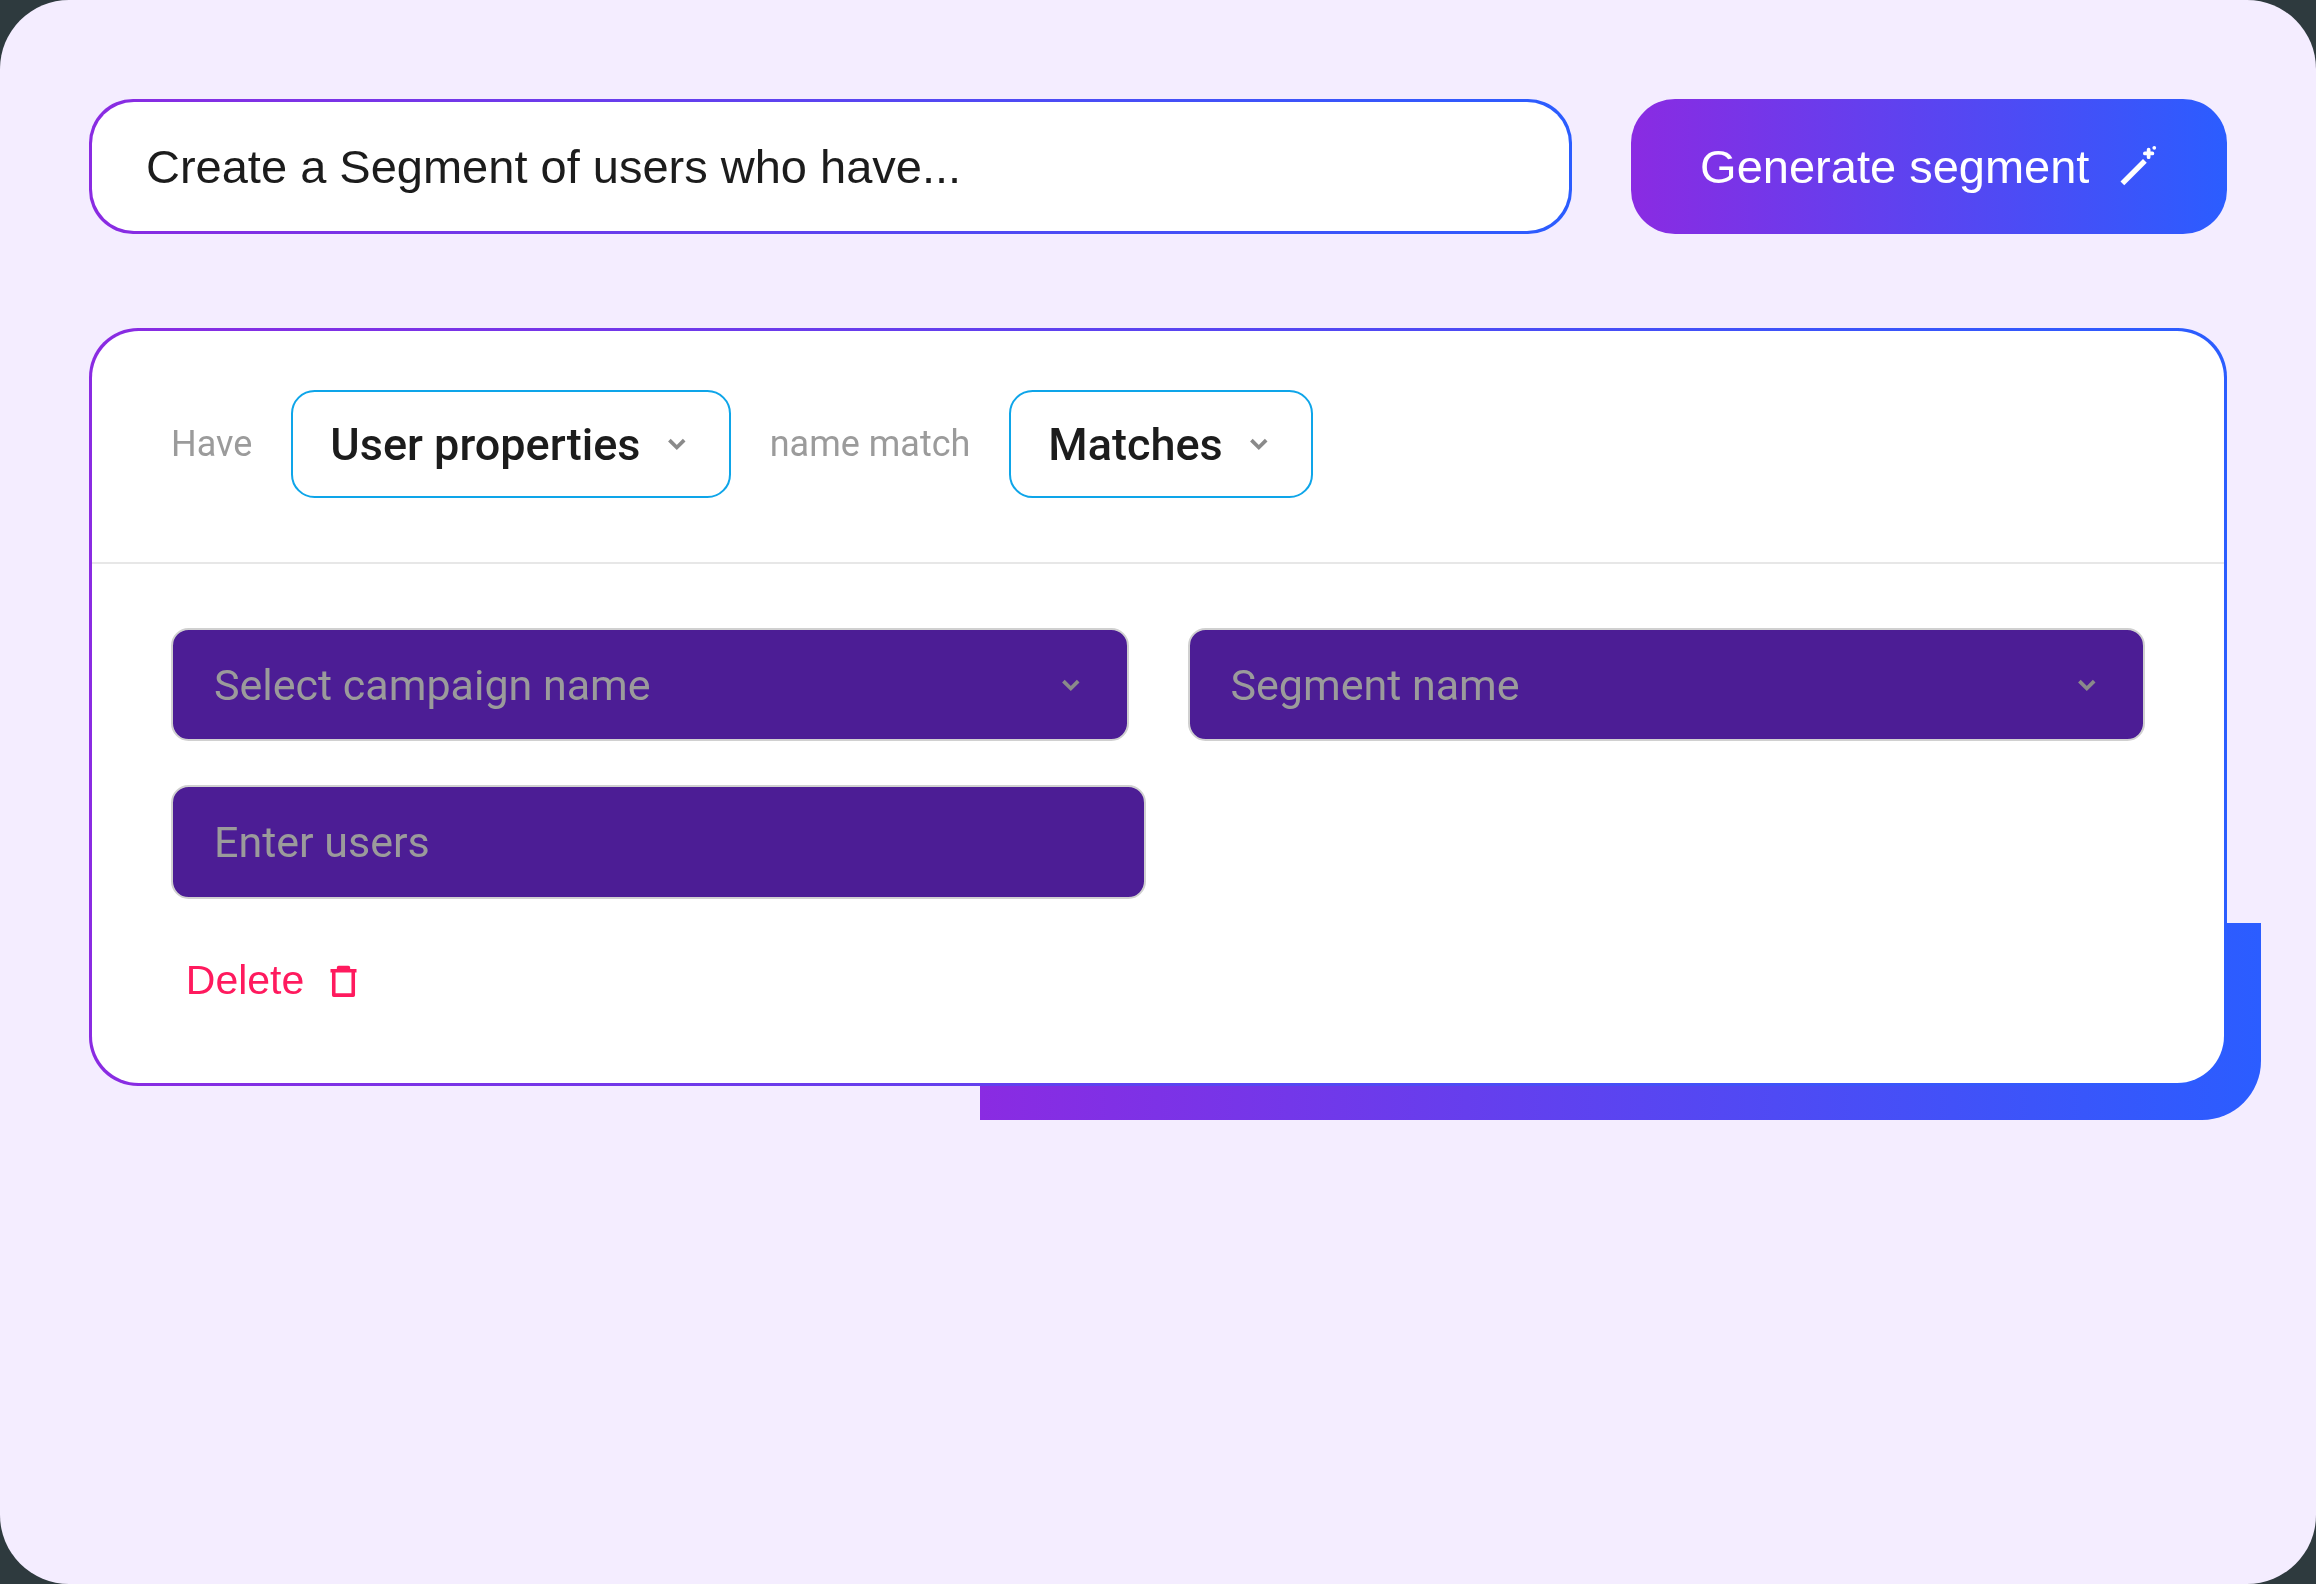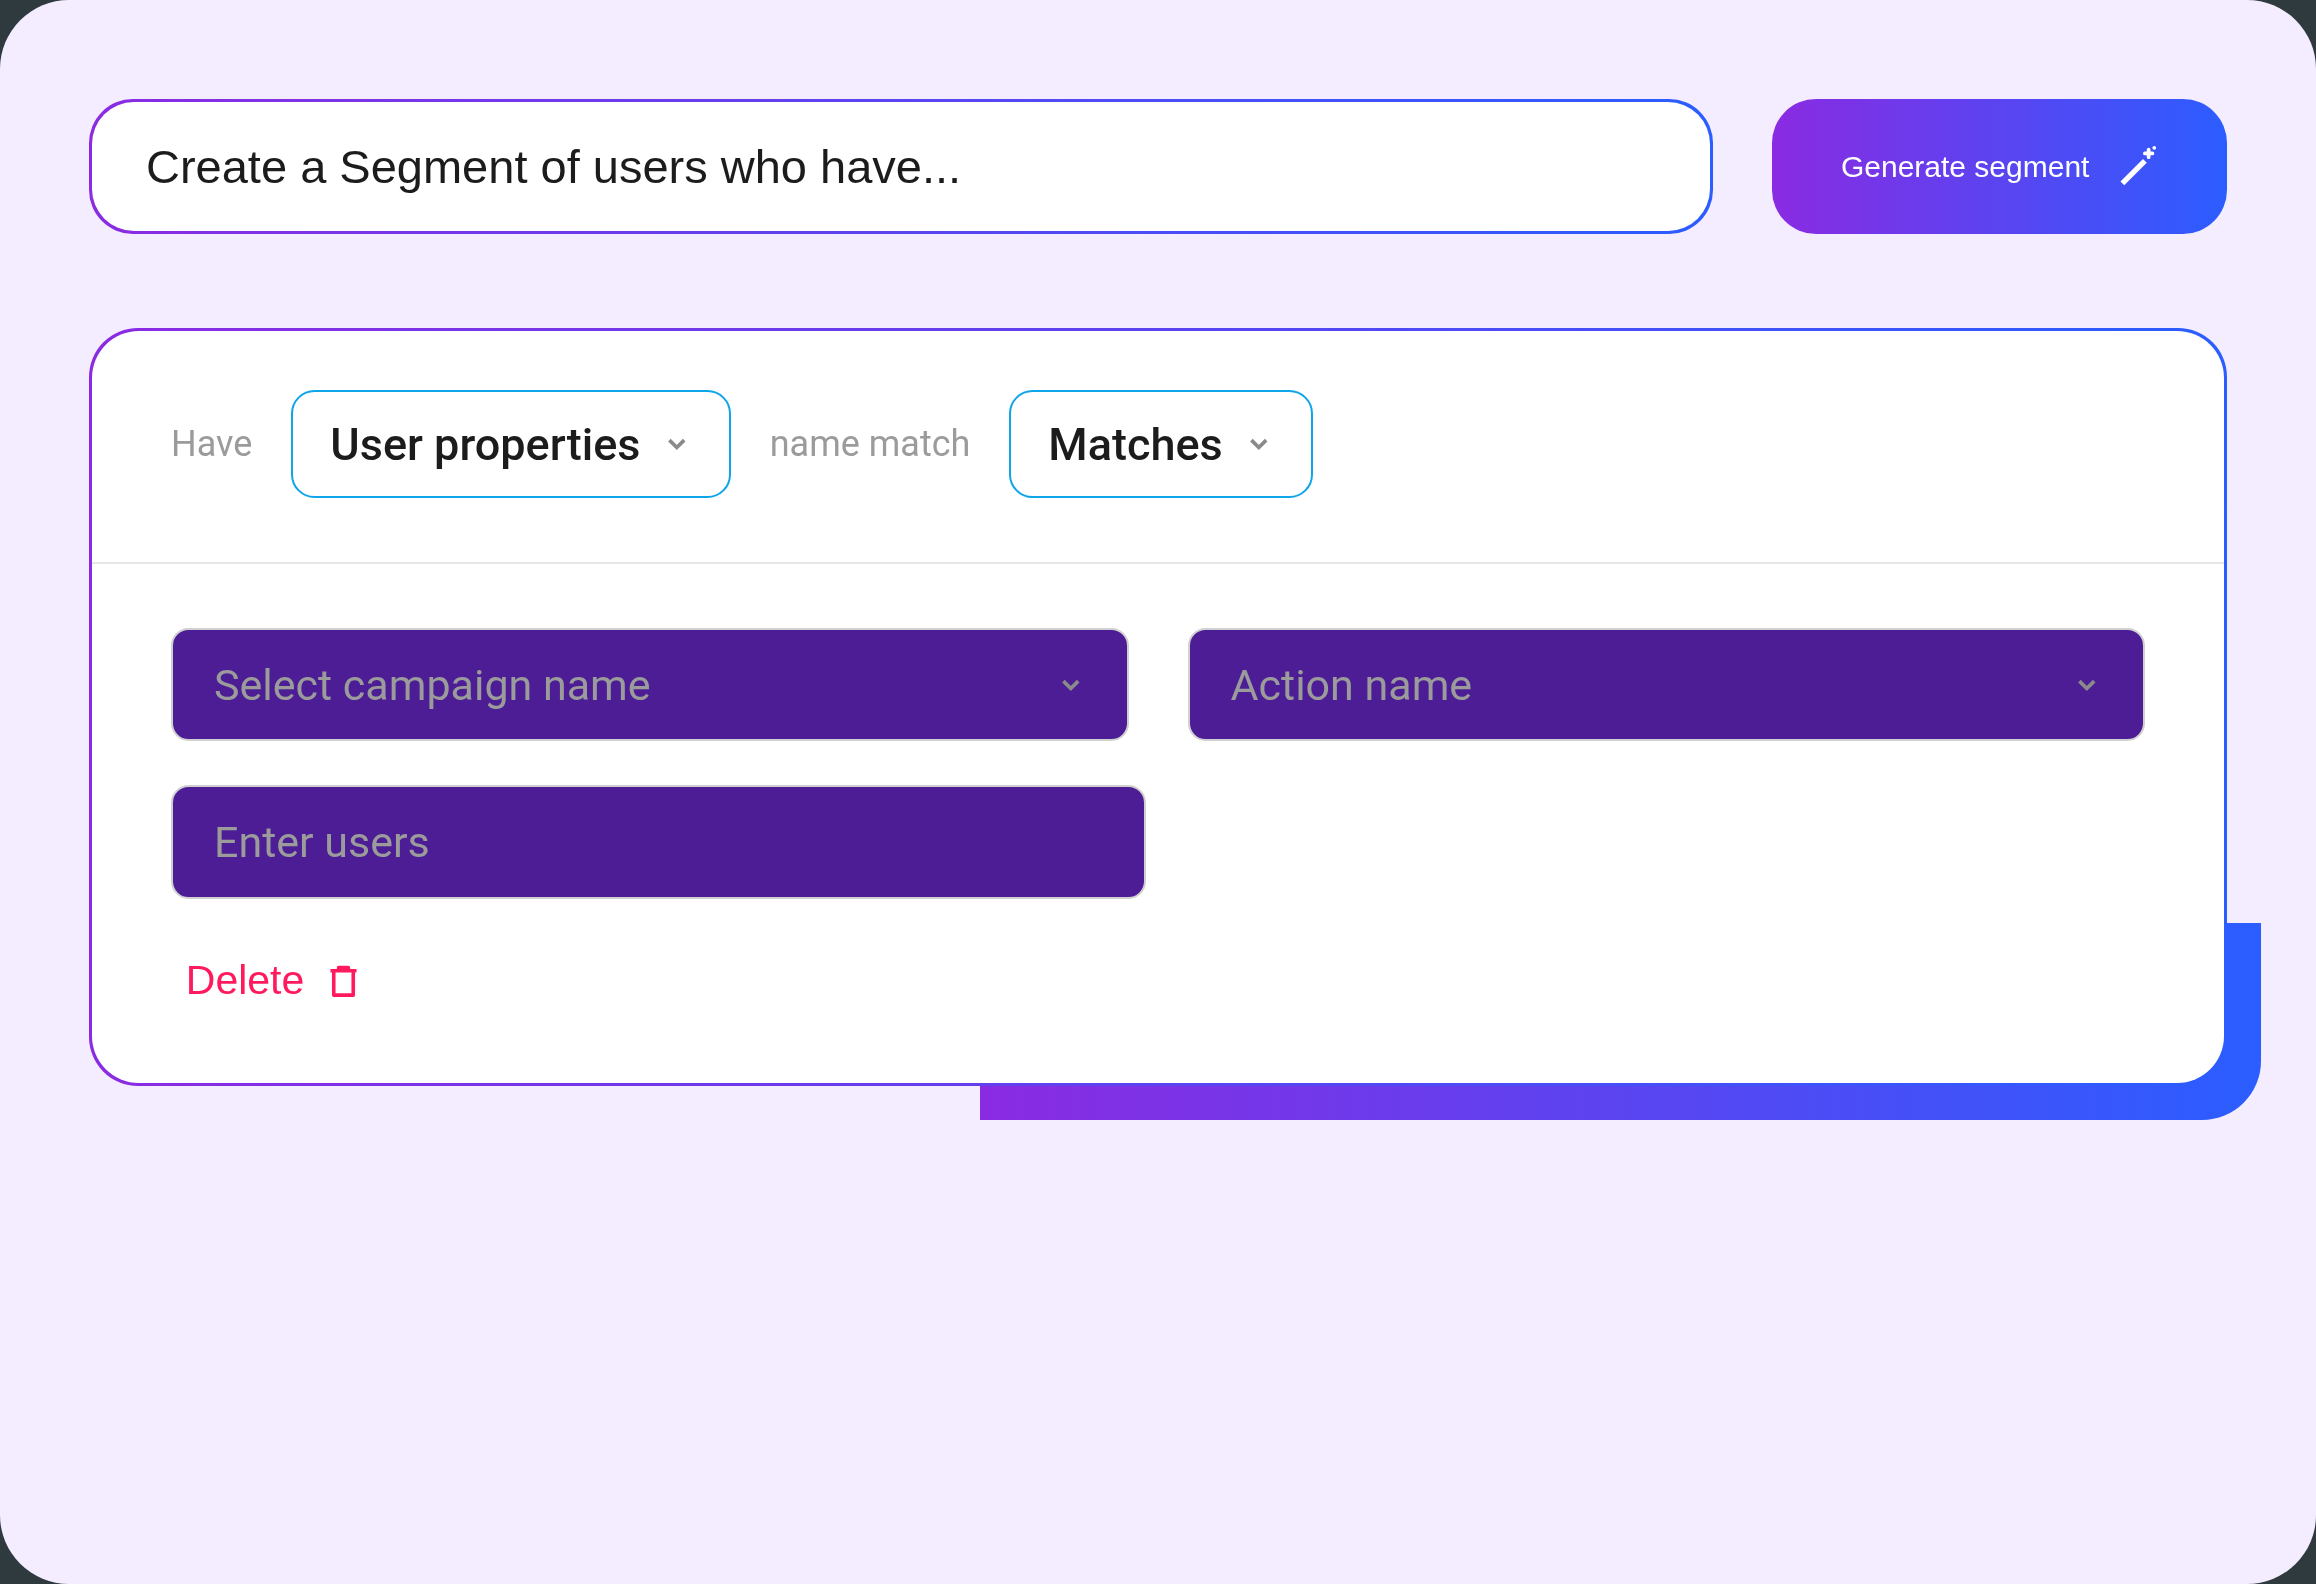--- a/index.html
+++ b/index.html
@@ -40,21 +40,21 @@
     height: 100%;
     border: none;
     outline: none;
   }
   .generate-btn {
     border: none;
     border-radius: 44px;
     padding: 0 69px;
     background: linear-gradient(90deg, #8a2be2, #2b5dff);
     color: #ffffff;
-    font-size: 30px;
+    font-size: 47px;
     font-weight: 500;
     display: flex;
     align-items: center;
     gap: 23.6px;
     cursor: pointer;
   }
   .generate-btn svg { width: 45px; height: 45px; }
 
   .builder-area {
     position: relative;
@@ -198,21 +198,21 @@
 
         <div class="row2">
           <div class="field-row">
             <div class="wide-select">
               <span>Select campaign name</span>
               <svg viewBox="0 0 24 24">
                   <polyline class="chevron" points="6 9 12 15 18 9"></polyline>
                 </svg>
             </div>
             <div class="wide-select">
-              <span>Action name</span>
+              <span>Segment name</span>
               <svg viewBox="0 0 24 24">
                   <polyline class="chevron" points="6 9 12 15 18 9"></polyline>
                 </svg>
             </div>
           </div>
 
           <div class="field-row">
             <div class="wide-input">
               <span>Enter users</span>
             </div>

